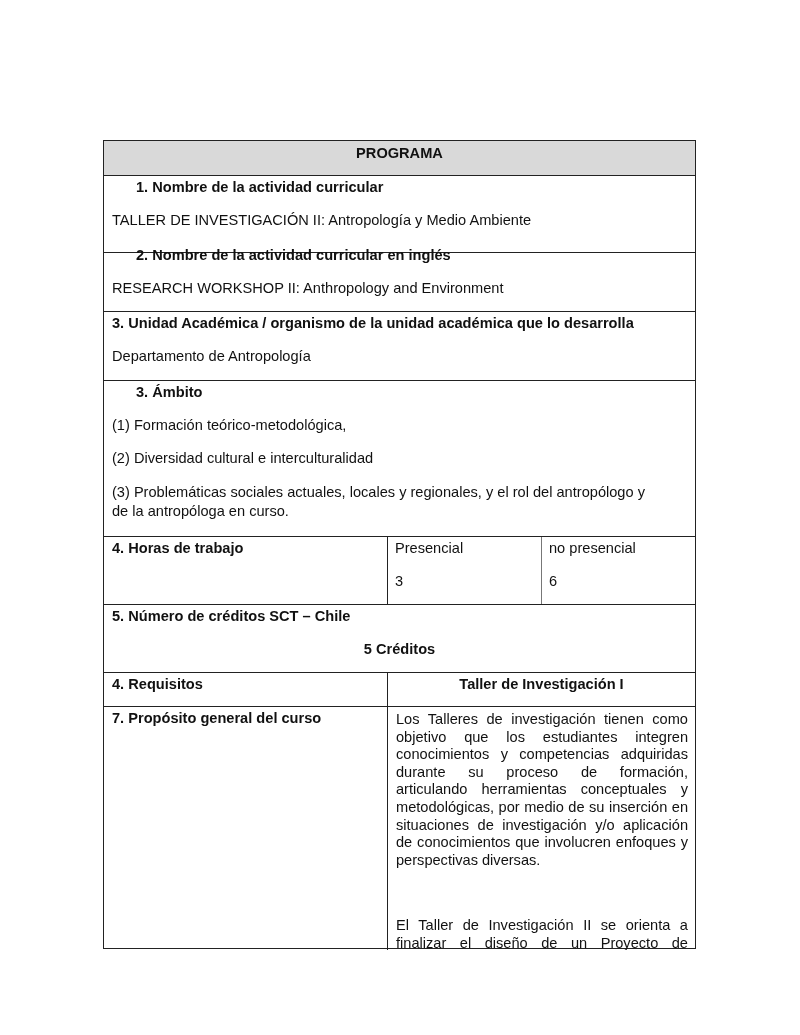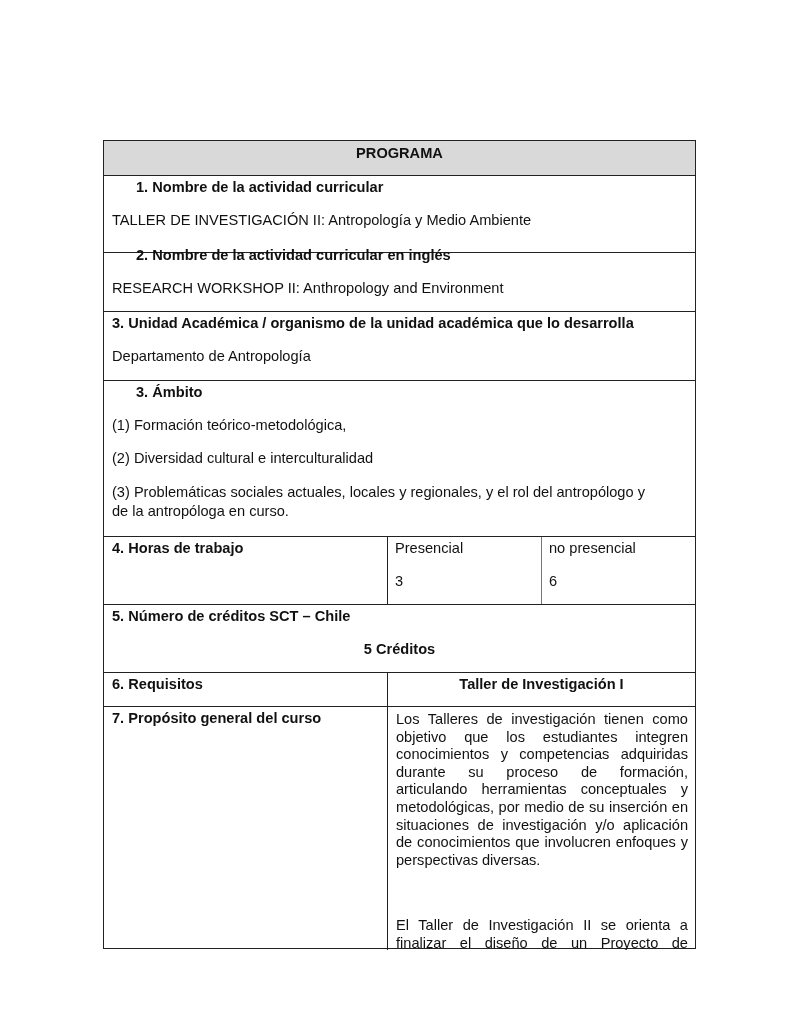--- a/index.html
+++ b/index.html
@@ -74,21 +74,21 @@
       </div>
     </div>
 
     <div class="row" style="top:464px; height:68px;">
       <div class="txt bold" style="left:8px; top:3px;">5. Número de créditos SCT – Chile</div>
       <div class="txt center bold" style="top:36px;">5 Créditos</div>
     </div>
 
     <div class="row" style="top:532px; height:34px;">
       <div class="cell" style="left:0; width:283px;">
-        <div class="txt bold" style="left:8px; top:3px;">6. Requisitos</div>
+        <div class="txt bold" style="left:8px; top:3px;">4. Requisitos</div>
       </div>
       <div class="cell vdiv" style="left:283px; right:0;">
         <div class="txt center bold" style="top:3px;">Taller de Investigación I</div>
       </div>
     </div>
 
     <div class="row last" style="top:566px; height:243px;">
       <div class="cell" style="left:0; width:283px;">
         <div class="txt bold" style="left:8px; top:3px;">7. Propósito general del curso</div>
       </div>

